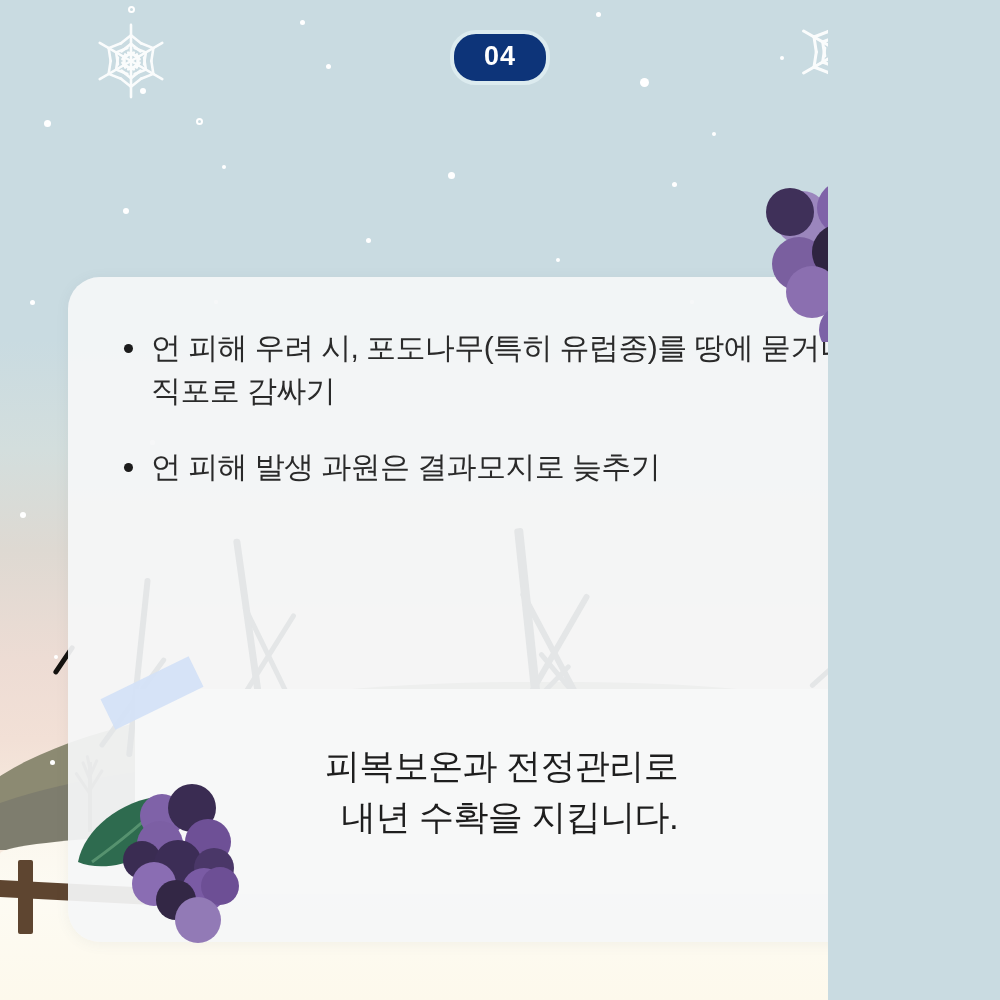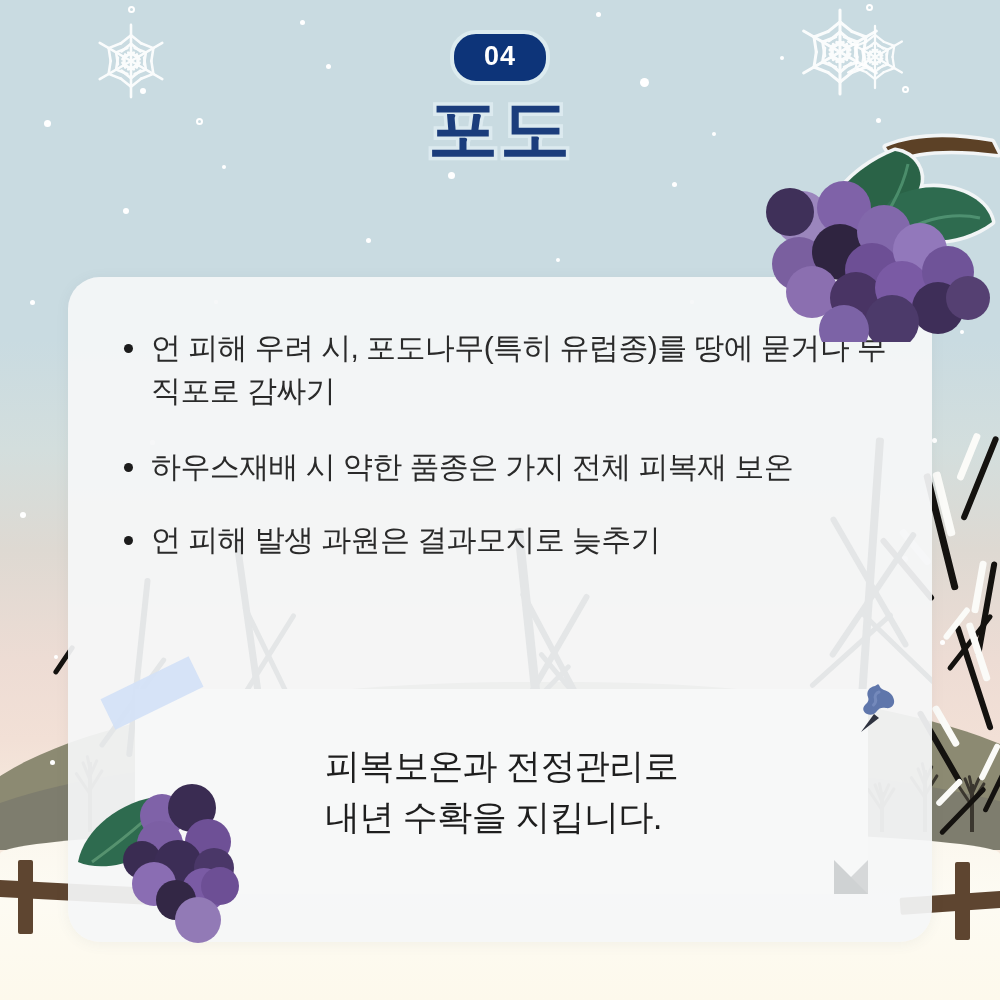--- a/index.html
+++ b/index.html
@@ -6,21 +6,21 @@
   * { margin:0; padding:0; box-sizing:border-box; }
   html,body { width:1000px; height:1000px; overflow:hidden; }
   body {
     font-family:"Liberation Sans", "DejaVu Sans", sans-serif;
     background:#c9dbe1;
   }
 
   
   #canvas {
     position:relative;
-    width:1000px; height:1000px;
+    width:828px; height:1000px;
     overflow:hidden;
     background:#22c55e;
   }
 
   
   .bg-sky {
     position:absolute; left:0; top:0; width:1000px; height:1000px;
     background:linear-gradient(to bottom,
         #c9dbe1 0%,
         #c9dbe1 34%,
@@ -126,21 +126,21 @@
     font-size:30px; line-height:1.42; color:#2a2a2a;
     letter-spacing:-0.6px; font-weight:500;
   }
 
   
   #summary {
     position:absolute; left:67px; top:412px;
     width:733px; height:205px;
     background:#f7f8f8;
     display:flex; align-items:center; justify-content:center;
-    text-align:left;
+    text-align:right;
     z-index:6;
   }
   #summary-text {
     font-size:35px; line-height:1.45; color:#1e1e1e;
     letter-spacing:-0.6px; font-weight:500; white-space:pre-line;
   }
   
   #fold {
     position:absolute; right:0; bottom:0;
     width:0; height:0;
@@ -452,21 +452,20 @@
           </g>
         </svg></div>
       <div class="flake-dot" style="left: 128px; top: 6px; width: 7px; height: 7px; background: transparent; border: 2px solid rgb(255, 255, 255);"></div>
       <div class="flake-dot" style="left: 196px; top: 118px; width: 7px; height: 7px; background: transparent; border: 2px solid rgb(255, 255, 255);"></div>
       <div class="flake-dot" style="left: 866px; top: 4px; width: 7px; height: 7px; background: transparent; border: 2px solid rgb(255, 255, 255);"></div>
       <div class="flake-dot" style="left: 902px; top: 86px; width: 7px; height: 7px; background: transparent; border: 2px solid rgb(255, 255, 255);"></div>
     </div>
 
   <div id="header">
     <div id="badge">04</div>
-    <div id="main-title">포도</div>
   </div>
 
   <div id="card">
 
     <div id="card-ghosts">
         <div class="ghost-branch" style="left: 470px; top: 250px; width: 9px; height: 230px; transform: rotate(-6deg);"></div>
         <div class="ghost-branch" style="left: 452px; top: 300px; width: 6px; height: 130px; transform: rotate(30deg);"></div>
         <div class="ghost-branch" style="left: 512px; top: 300px; width: 6px; height: 130px; transform: rotate(-28deg);"></div>
         <div class="ghost-branch" style="left: 430px; top: 360px; width: 5px; height: 100px; transform: rotate(44deg);"></div>
         <div class="ghost-branch" style="left: 540px; top: 350px; width: 5px; height: 110px; transform: rotate(-40deg);"></div>
@@ -479,24 +478,20 @@
         <div class="ghost-branch" style="left: 166px; top: 320px; width: 5px; height: 110px; transform: rotate(32deg);"></div>
         <div class="ghost-branch" style="left: 222px; top: 318px; width: 5px; height: 110px; transform: rotate(-26deg);"></div>
         <div class="ghost-branch" style="left: 58px; top: 300px; width: 6px; height: 180px; transform: rotate(6deg);"></div>
         <div class="ghost-branch" style="left: 30px; top: 360px; width: 5px; height: 110px; transform: rotate(36deg);"></div>
       </div>
 
     <div id="bullets">
       <div class="bullet-row">
         <div class="bullet-dot"></div>
         <div class="bullet-text">언 피해 우려 시, 포도나무(특히 유럽종)를 땅에 묻거나 부직포로 감싸기</div>
-      </div>
-      <div class="bullet-row">
-        <div class="bullet-dot"></div>
-        <div class="bullet-text">하우스재배 시 약한 품종은 가지 전체 피복재 보온</div>
       </div>
       <div class="bullet-row">
         <div class="bullet-dot"></div>
         <div class="bullet-text">언 피해 발생 과원은 결과모지로 늦추기</div>
       </div>
     </div>
 
     <div id="summary">
       <div id="summary-text">피복보온과 전정관리로
 내년 수확을 지킵니다.</div>

